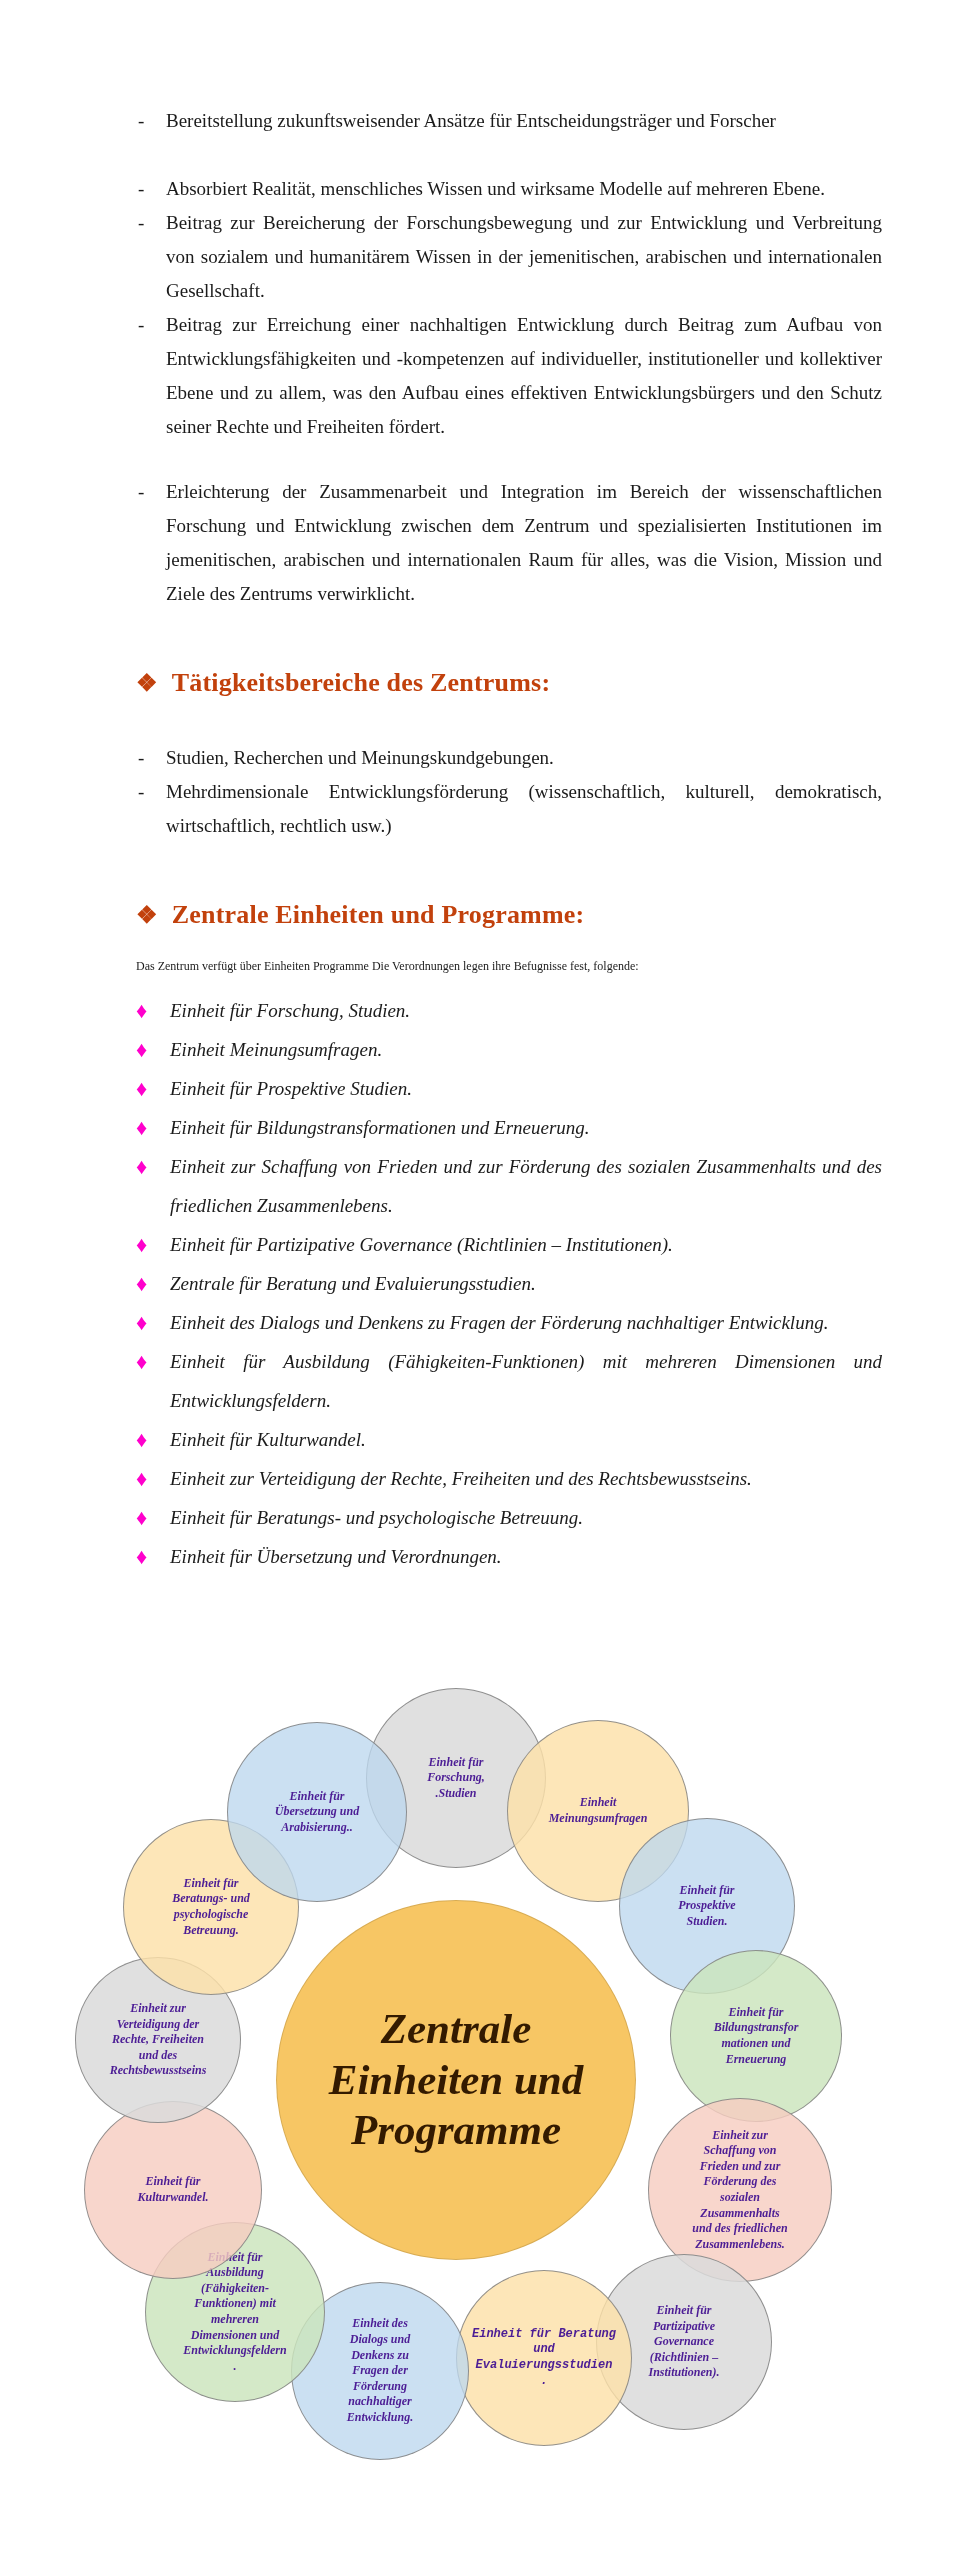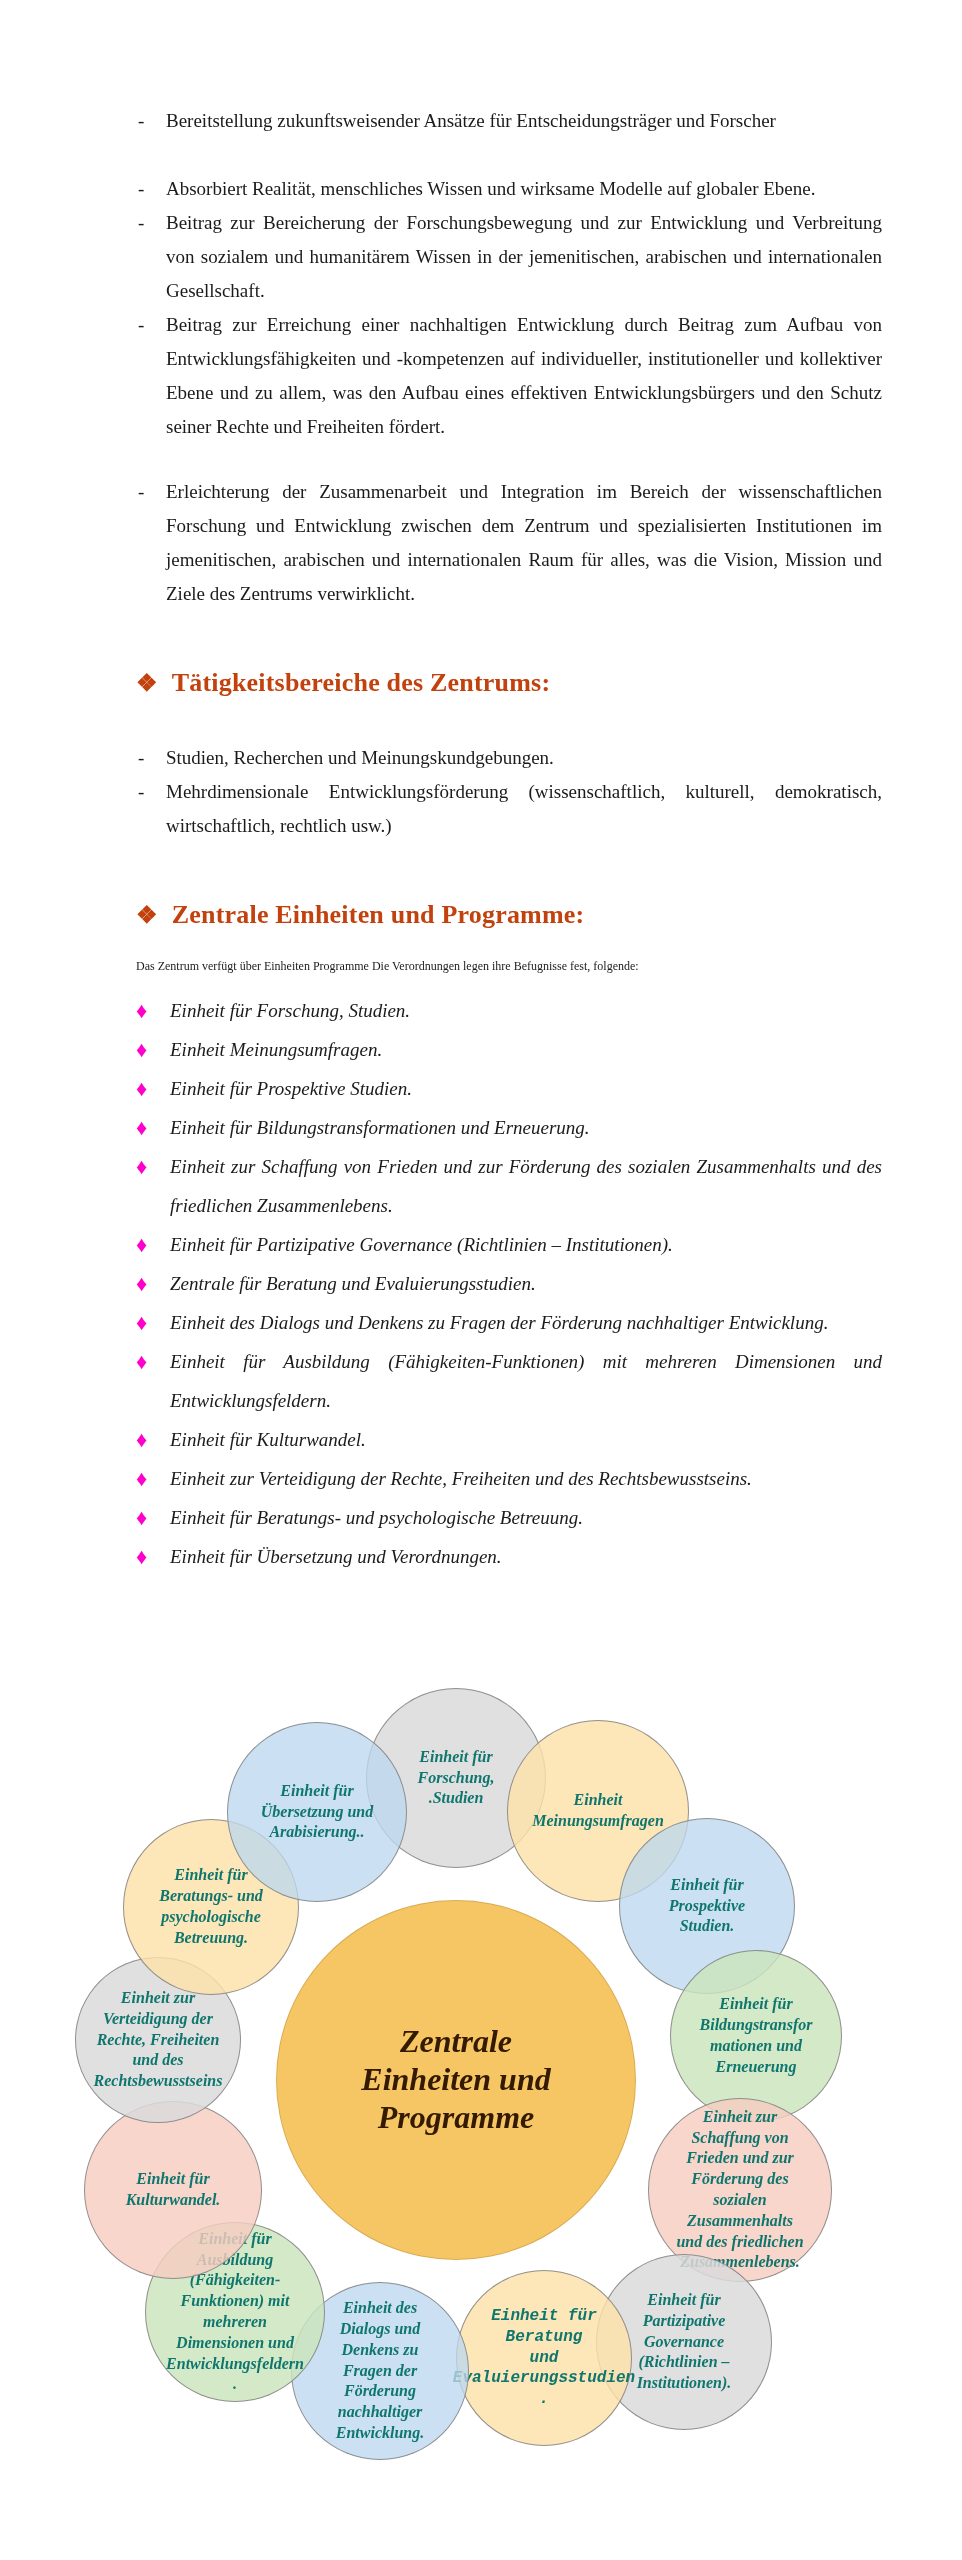--- a/index.html
+++ b/index.html
@@ -36,26 +36,26 @@
   }
   
   .diagram{position:absolute;left:0;top:1650px;width:962px;height:850px;}
   .circle{
     position:absolute;border-radius:50%;
     border:1px solid rgba(128,128,128,.85);
     display:flex;align-items:center;justify-content:center;text-align:center;
     box-sizing:border-box;
   }
   .circle .circle-label{
-    font-weight:bold;font-style:italic;font-size:16px;line-height:1.3;
-    color:#0f766e;white-space:pre-line;padding:4px;
+    font-weight:bold;font-style:italic;font-size:12px;line-height:1.3;
+    color:#4c1d95;white-space:pre-line;padding:4px;
   }
   .center-circle{border:1px solid rgba(190,150,70,.55);}
   .center-circle .circle-label{
-    font-size:32px;line-height:1.18;color:#331a00;white-space:pre-line;
+    font-size:43px;line-height:1.18;color:#331a00;white-space:pre-line;
   }
   .c1 {left:366px;top:38px; width:180px;height:180px;}
   .c2 {left:507px;top:70px; width:182px;height:182px;}
   .c3 {left:619px;top:168px;width:176px;height:176px;}
   .c4 {left:670px;top:300px;width:172px;height:172px;}
   .c5 {left:648px;top:448px;width:184px;height:184px;}
   .c6 {left:596px;top:604px;width:176px;height:176px;}
   .c7 {left:456px;top:620px;width:176px;height:176px;font-family:Liberation Mono, monospace;}
   .c8 {left:291px;top:632px;width:178px;height:178px;}
   .c9 {left:145px;top:572px;width:180px;height:180px;}
@@ -70,21 +70,21 @@
 
 <div class="content">
 
   <ul class="dash-list">
     <li class="gap-after">
       <span class="marker">-</span>
       <span>Bereitstellung zukunftsweisender Ansätze für Entscheidungsträger und Forscher</span>
     </li>
     <li>
       <span class="marker">-</span>
-      <span>Absorbiert Realität, menschliches Wissen und wirksame Modelle auf globaler Ebene.</span>
+      <span>Absorbiert Realität, menschliches Wissen und wirksame Modelle auf mehreren Ebene.</span>
     </li>
     <li>
       <span class="marker">-</span>
       <span>Beitrag zur Bereicherung der Forschungsbewegung und zur Entwicklung und Verbreitung von sozialem und humanitärem Wissen in der jemenitischen, arabischen und internationalen Gesellschaft.</span>
     </li>
     <li class="gap-after-sm">
       <span class="marker">-</span>
       <span>Beitrag zur Erreichung einer nachhaltigen Entwicklung durch Beitrag zum Aufbau von Entwicklungsfähigkeiten und -kompetenzen auf individueller, institutioneller und kollektiver Ebene und zu allem, was den Aufbau eines effektiven Entwicklungsbürgers und den Schutz seiner Rechte und Freiheiten fördert.</span>
     </li>
     <li>

